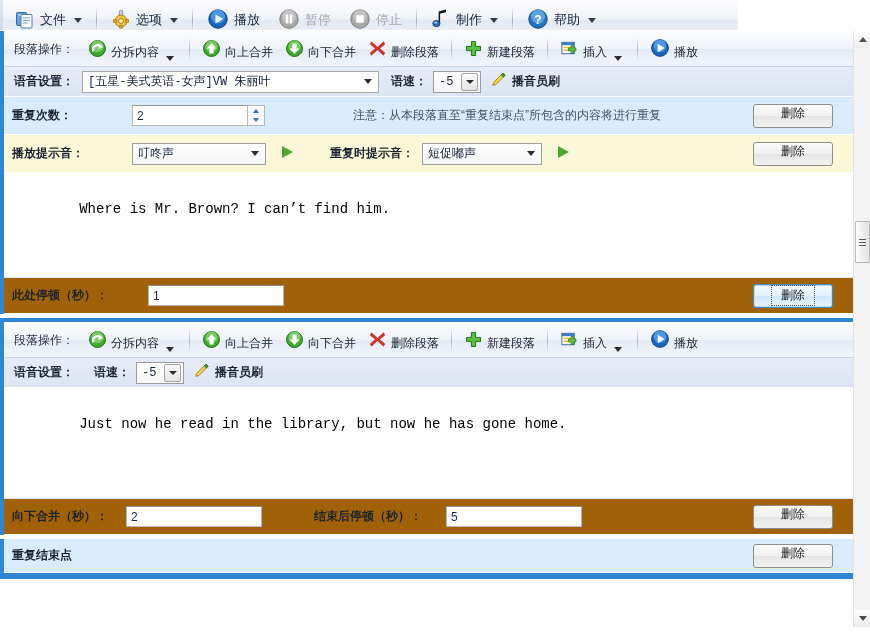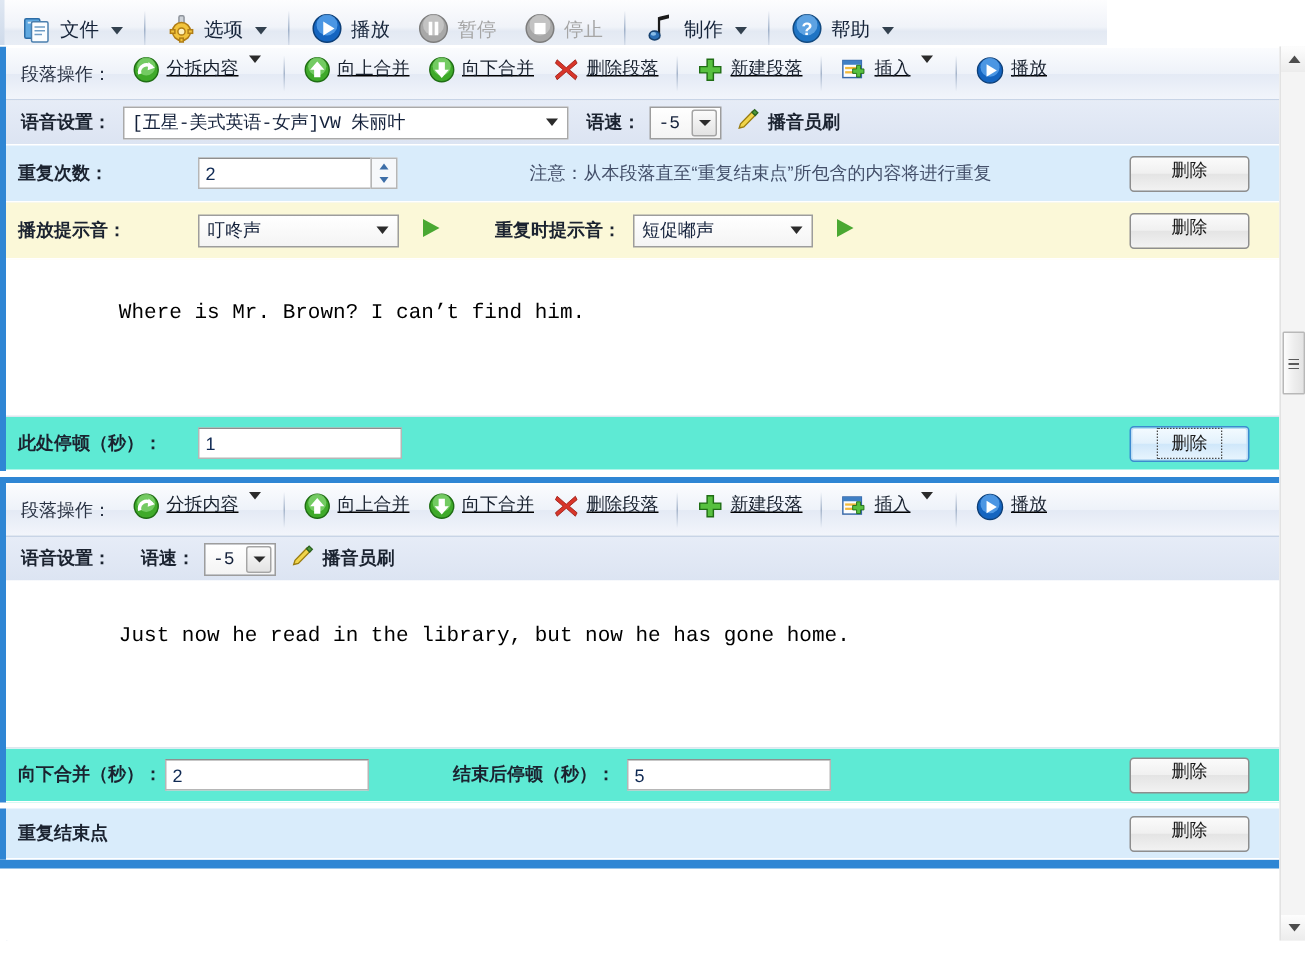--- a/index.html
+++ b/index.html
@@ -97,31 +97,31 @@
     padding-left: 10px;
   }
   .row.voice {
     height: 30px;
     background: linear-gradient(to bottom,#e6ecf7,#dce4f2);
     border-bottom: 1px solid #ffffff;
     padding-left: 10px;
   }
   .row.blue   { height: 38px; background: #d9ecfb; }
   .row.yellow { height: 38px; background: #fbf8d8; }
-  .row.yellow2{ height: 36px; background: #5eead4; }
+  .row.yellow2{ height: 36px; background: #a16207; gap: 16px; }
 
   .lbl-t { font-size: 12px; color: #2a3344; white-space: nowrap; }
   .lbl-b { font-size: 12px; color: #1b2330; white-space: nowrap; font-weight: bold; }
   .note  { font-size: 12px; color: #44506a; white-space: nowrap; }
 
   .tbtn {
-    display: flex; align-items: flex-start; gap: 4px;
+    display: flex; align-items: flex-end; gap: 4px;
     height: 26px; padding: 0 5px;
     border: 1px solid transparent; border-radius: 3px;
-    white-space: nowrap; cursor: default; text-decoration: underline;
+    white-space: nowrap; cursor: default;
   }
   .tbtn .lbl { font-size: 12px; color: #17202e; }
   .tsep { width:1px; height:24px; margin:0 6px;
     background: linear-gradient(to bottom, rgba(160,175,198,0), #a6b5cb, rgba(160,175,198,0)); }
 
   
   .tinput {
     height: 21px; background: #ffffff;
     border: 1px solid #b6b6b6; border-top-color:#8f8f8f;
     display: flex; align-items: center; padding: 0 4px;
@@ -599,21 +599,21 @@
 
       <div class="tarea" style="height:111px">
         <span>Just now he read in the library, but now he has gone home.</span>
       </div>
 
       <div class="row yellow2">
         <span class="lbl-b">向下合并（秒）：</span>
         <div class="tinput" style="width:136px;margin-left:2px">
           <span>2</span>
         </div>
-        <span class="lbl-b" style="margin-left:56px">结束后停顿（秒）：</span>
+        <span class="lbl-b" style="margin-left:36px">结束后停顿（秒）：</span>
         <div class="tinput" style="width:136px;margin-left:8px">
           <span>5</span>
         </div>
         <div class="delbtn" style="margin-left:auto;margin-right:12px">
           <span>删除</span>
         </div>
       </div>
     </div>
 
     <div class="gap"></div>

